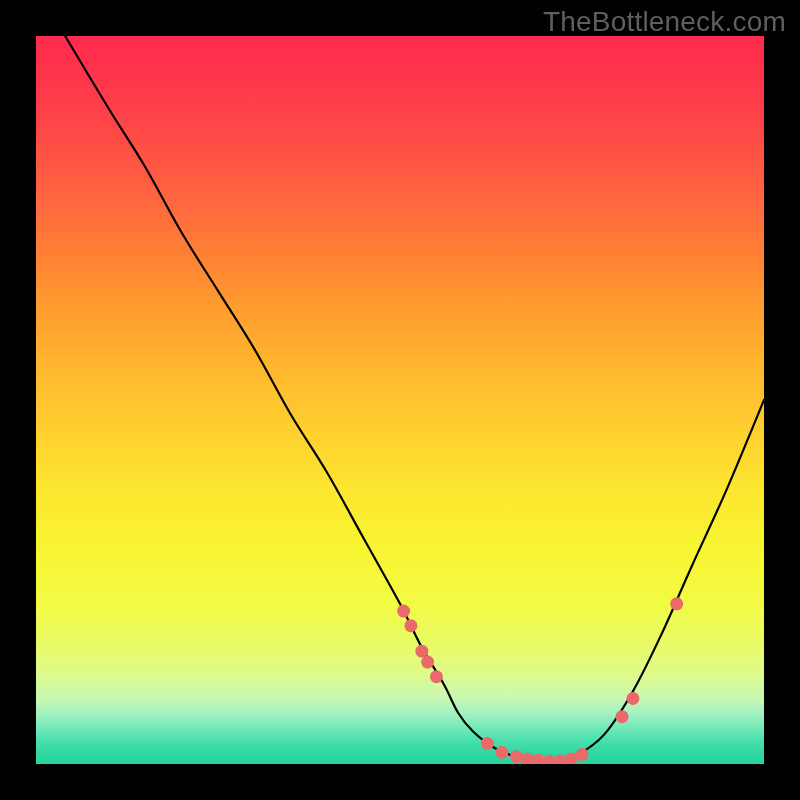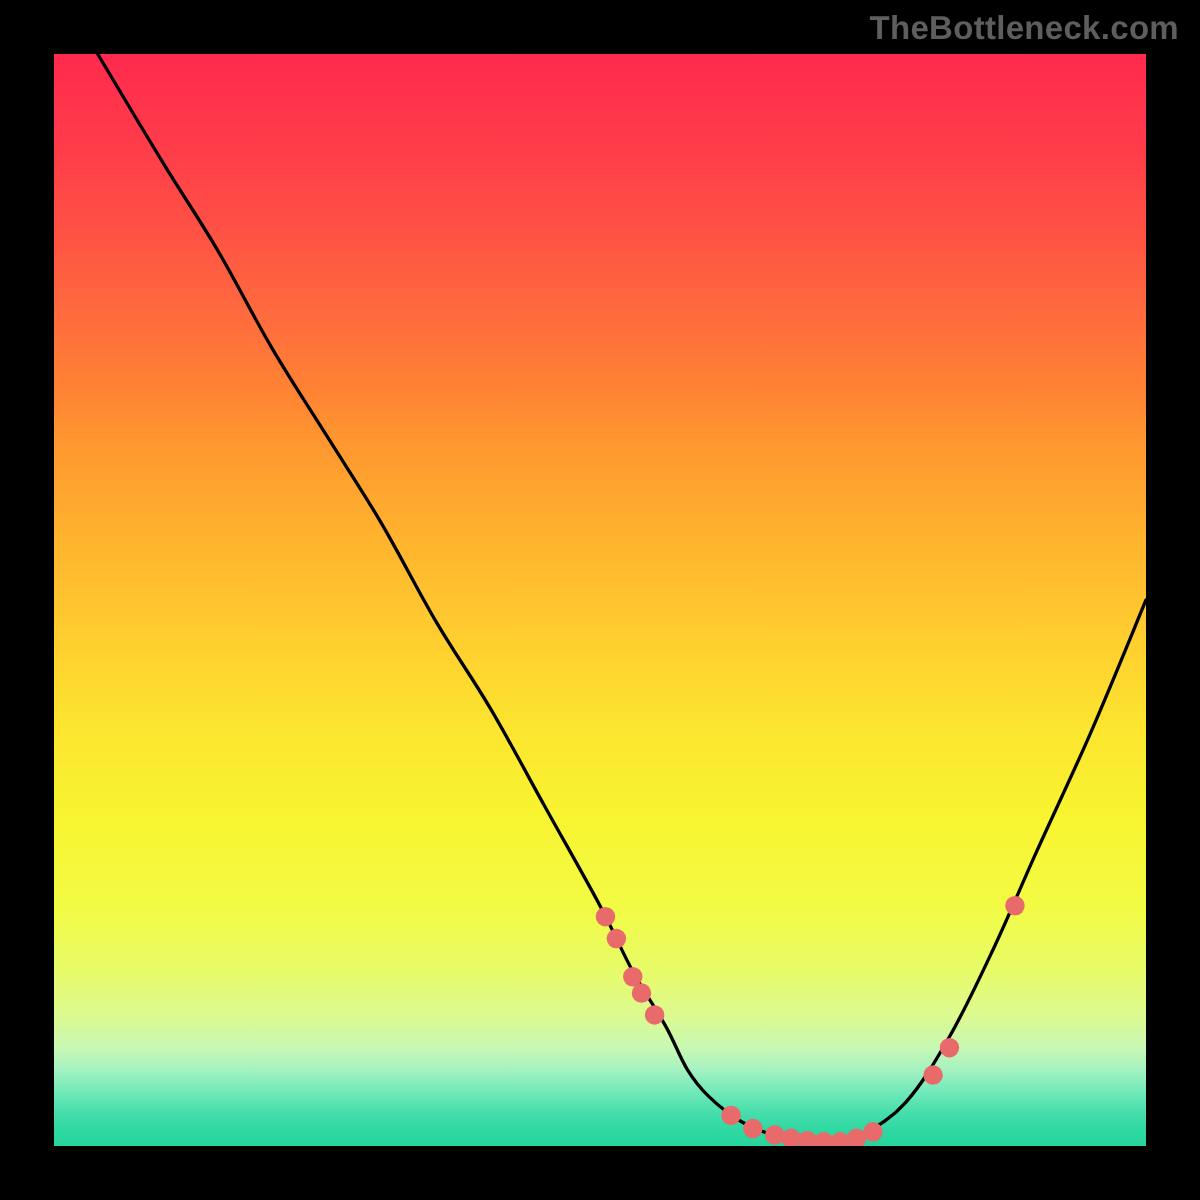--- a/index.html
+++ b/index.html
@@ -63,23 +63,23 @@
   }
   .marker {
     fill: #e86a6a;
     stroke: none;
   }
   .watermark {
     position: absolute;
     top: 6px;
     right: 14px;
     color: #5e5e5e;
-    font-size: 22px;
+    font-size: 28px;
     letter-spacing: 0.2px;
-    font-weight: 700;
+    font-weight: 400;
     user-select: none;
   }
 </style>
 </head>
 <body>
 
 <div class="stage">
 
   <div class="watermark">TheBottleneck.com</div>
 

